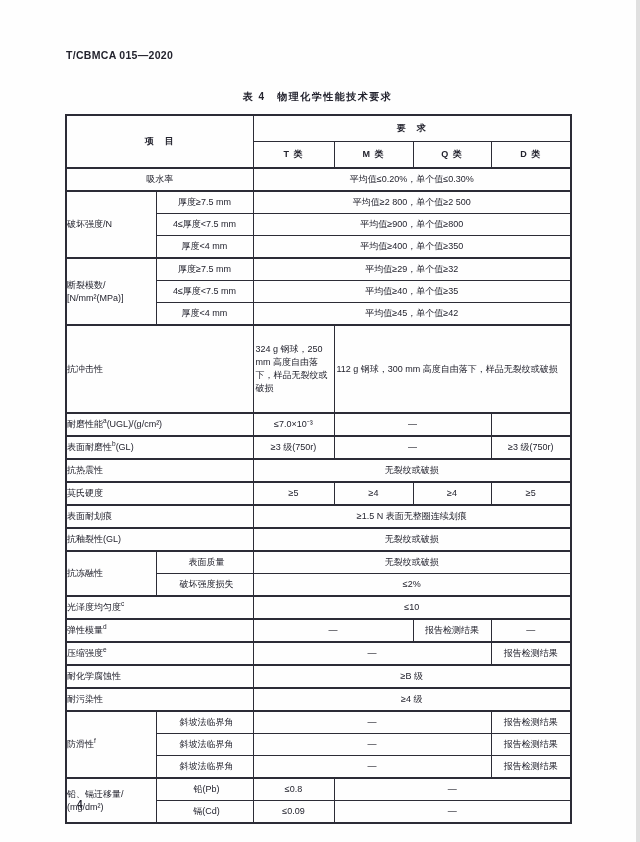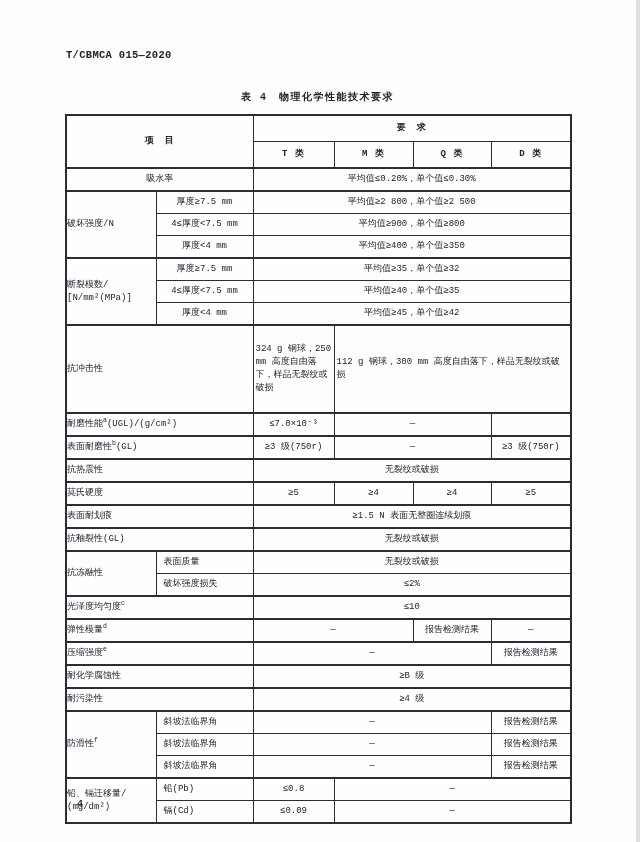--- a/index.html
+++ b/index.html
@@ -1,28 +1,28 @@
 <!DOCTYPE html>
 <html><head>
 <meta charset="utf-8">
 <style>
   html,body{margin:0;padding:0;background:#f4f4f4;}
   .page{position:relative;width:640px;height:842px;background:#fefefe;overflow:hidden;
-        font-family:Liberation Mono, monospace;color:#23232e;}
+        font-family:Liberation Sans, sans-serif;color:#23232e;}
   .edge-strip{position:absolute;right:0;top:0;width:4px;height:842px;background:#e0e0e0;}
   .doc-code{position:absolute;top:49px;left:66px;font-size:10.5px;font-weight:bold;letter-spacing:.3px;}
   .caption{position:absolute;top:90px;left:65px;width:505px;text-align:center;
            font-size:10px;font-weight:bold;letter-spacing:1.5px;}
   table.spec{position:absolute;top:114px;left:65px;width:505px;border-collapse:collapse;
              table-layout:fixed;border:2px solid #2c2c36;}
   th,td{border:1px solid #2c2c36;font-size:9px;line-height:13px;padding:4px 3px;
         text-align:center;vertical-align:middle;color:#23232e;overflow:hidden;}
   th{font-weight:bold;padding:6px 9px;letter-spacing:1px;}
   td.item-left{text-align:left;padding-left:0;white-space:pre-line;}
-  td.sub-left{text-align:left;padding-left:7px;white-space:pre-line;}
+  td.sub-left{text-align:center;padding-left:7px;white-space:pre-line;}
   td.val-left{text-align:left;padding:5px 2px;}
   tr.group>th,tr.group>td{border-top-width:2px;}
   tr.tall>td{height:76px;}
   sup{font-size:6.5px;line-height:0;vertical-align:super;}
   .page-number{position:absolute;left:77px;top:799px;font-size:10px;font-weight:bold;}
 </style>
 </head>
 <body>
 
 <div class="page">
@@ -63,21 +63,21 @@
           <td colspan="4">平均值≥900，单个值≥800</td>
         </tr>
         <tr>
           <td>厚度&lt;4 mm</td>
           <td colspan="4">平均值≥400，单个值≥350</td>
         </tr>
         <tr class="group">
           <td rowspan="3" class="item-left">断裂模数/
 [N/mm²(MPa)]</td>
           <td>厚度≥7.5 mm</td>
-          <td colspan="4">平均值≥35，单个值≥32</td>
+          <td colspan="4">平均值≥29，单个值≥32</td>
         </tr>
         <tr>
           <td>4≤厚度&lt;7.5 mm</td>
           <td colspan="4">平均值≥40，单个值≥35</td>
         </tr>
         <tr>
           <td>厚度&lt;4 mm</td>
           <td colspan="4">平均值≥45，单个值≥42</td>
         </tr>
         <tr class="group tall">

